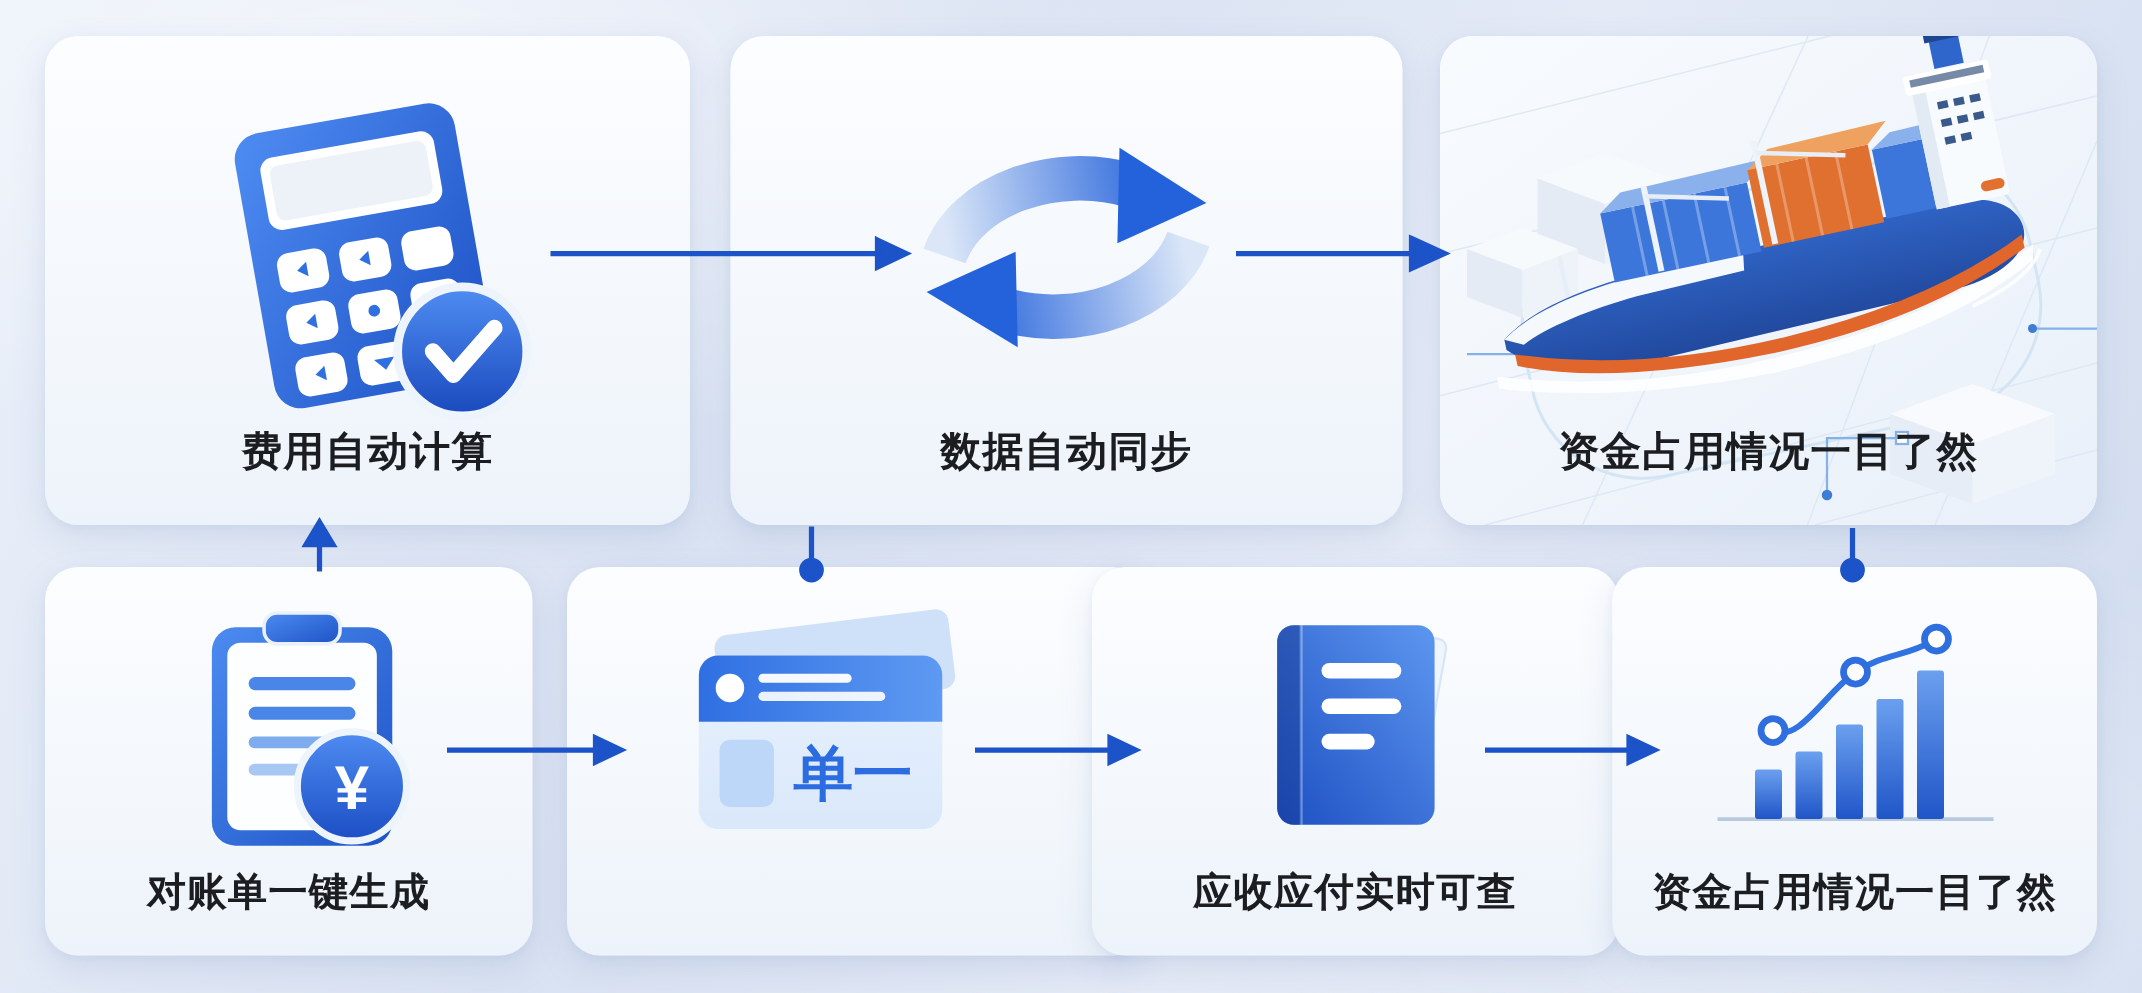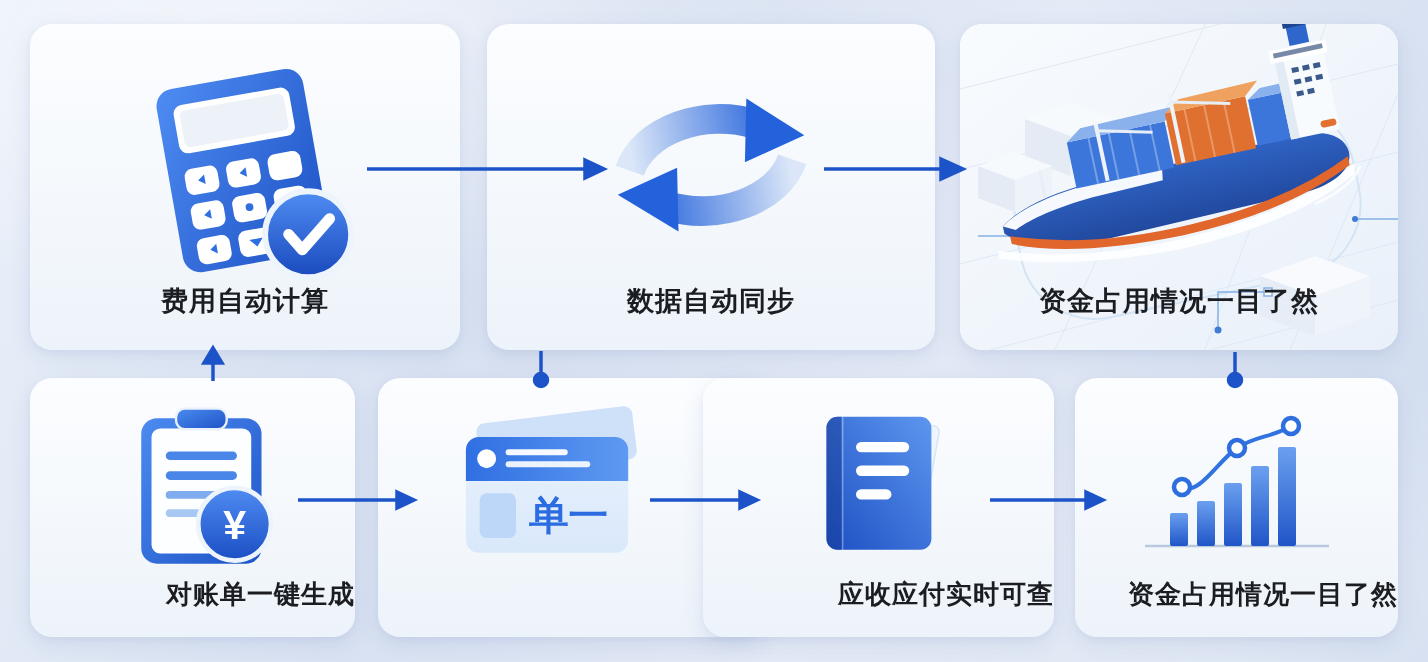--- a/index.html
+++ b/index.html
@@ -22,32 +22,32 @@
     background:linear-gradient(180deg,#fcfdff 0%,#f4f8fc 55%,#edf3fa 100%);
     box-shadow:0 8px 22px rgba(110,135,185,.16), 0 2px 6px rgba(110,135,185,.08);
   }
   .card-top{top:24px;height:326px;}
   .card-bot{top:378px;height:259px;}
   #card-t1{left:30px;width:430px;}
   #card-t2{left:487px;width:448px;}
   #card-t3{left:960px;width:438px;overflow:hidden;}
   #card-b1{left:30px;width:325px;}
   #card-b2{left:378px;width:386px;}
-  #card-b3{left:703px;width:351px;}
+  #card-b3{left:728px;width:351px;}
   #card-b4{left:1075px;width:323px;}
   .label{
     position:absolute;left:0;right:0;
     text-align:center;
     font-weight:700;
     color:#1b1d21;
     letter-spacing:1px;
     z-index:5;
   }
   .label-top{bottom:31px;font-size:27px;}
-  .label-bot{bottom:25px;font-size:26px;text-align:right;}
+  .label-bot{bottom:25px;font-size:26px;}
   .icon-wrap{position:absolute;z-index:1;}
   #connectors{position:absolute;left:0;top:0;z-index:4;pointer-events:none;}
   svg{display:block;}
 </style>
 </head>
 <body>
 
 <div id="canvas">
 
   <div class="card card-top" id="card-t1">

